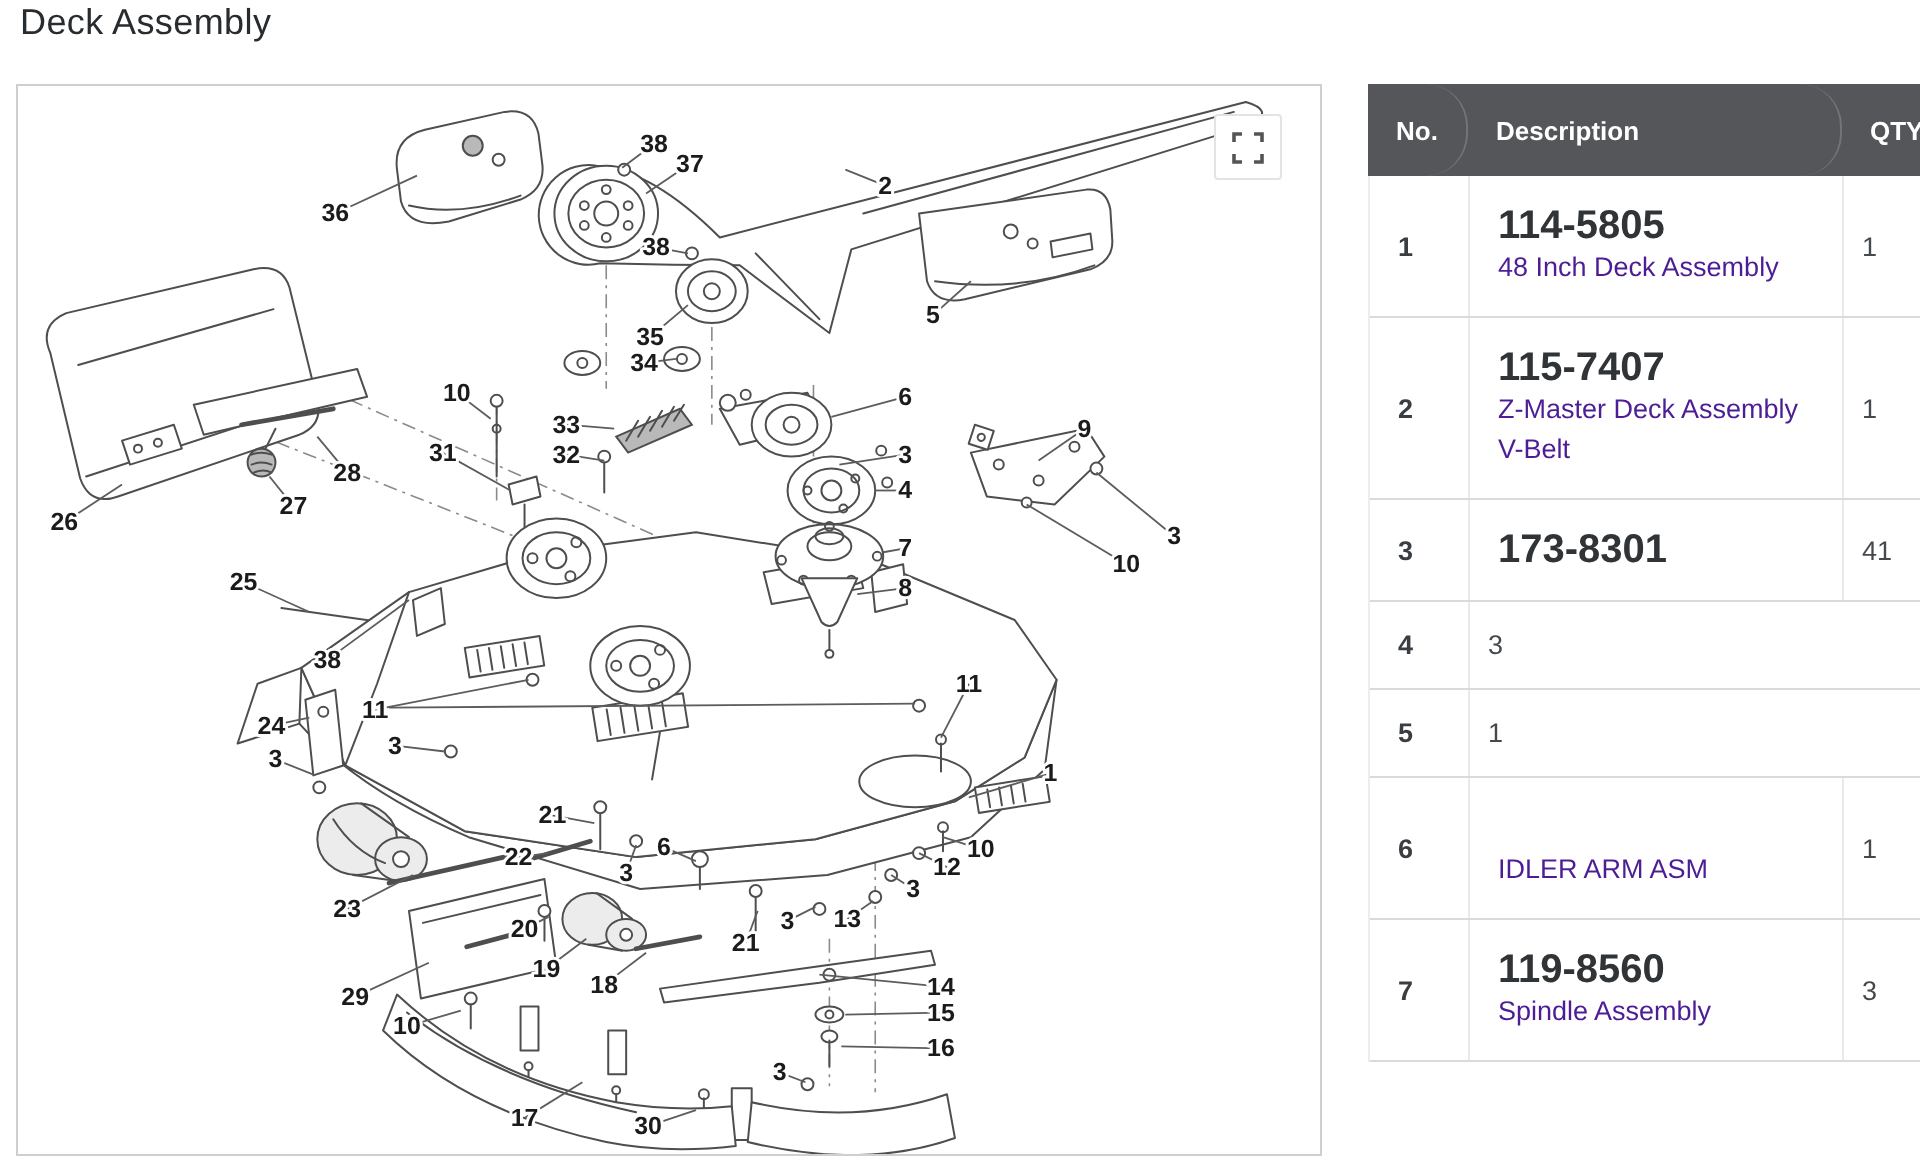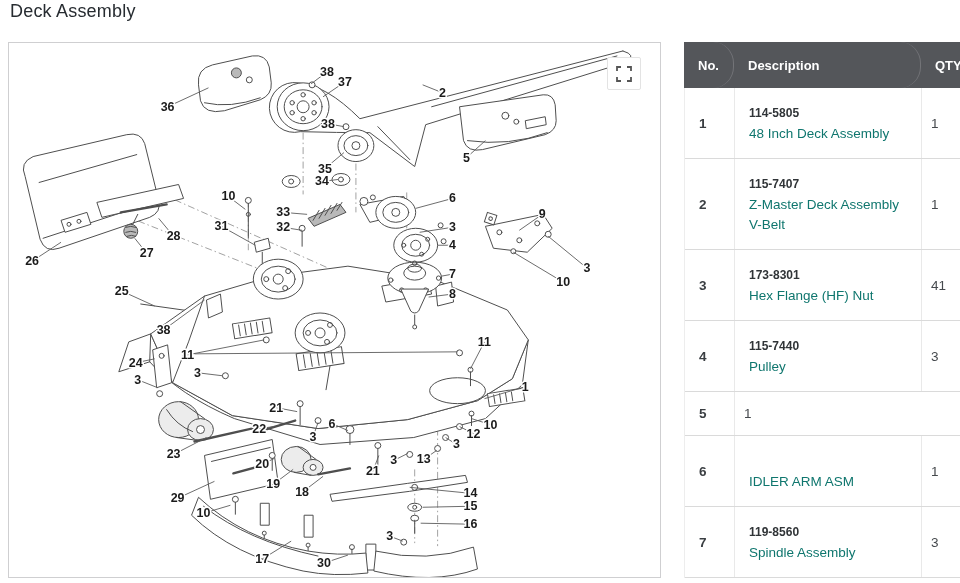--- a/index.html
+++ b/index.html
@@ -24,22 +24,22 @@
   .parts-table{position:absolute;left:684px;top:42px;width:292px;}
   .thead{display:grid;grid-template-columns:50px 187px 1fr;background:#54565a;color:#fff;height:46px;}
   .thead .hcell{display:flex;align-items:center;font-size:13px;font-weight:bold;padding-left:14px;border-right:1px solid #737478;box-sizing:border-box;border-radius:21px;}
   .thead .hcell:last-child{border-right:none;}
   .tbody{border-left:1px solid #ededed;}
   .prow{display:grid;grid-template-columns:50px 187px 1fr;border-bottom:1px solid #dadada;background:#fff;}
   .cell{display:flex;flex-direction:column;justify-content:center;padding:14px 6px 14px 14px;border-right:1px solid #e9e9e9;box-sizing:border-box;}
   .cell.qty{border-right:none;padding-left:9px;}
   .no-val,.qty-val{font-size:13.5px;color:#45494d;}
   .no-val{font-weight:bold;color:#3a3e42;}
-  .part-no{font-size:12px;font-weight:bold;color:#303437;line-height:22px;min-height:22px;}
-  .part-desc{font-size:13.5px;color:#0f766e;line-height:20px;}
+  .part-no{font-size:20px;font-weight:bold;color:#303437;line-height:22px;min-height:22px;}
+  .part-desc{font-size:13.5px;color:#4c1d95;line-height:20px;}
 </style>
 </head>
 <body>
 
 <div class="page-title">Deck Assembly</div>
 
 <div class="diagram-panel">
   <svg class="diagram-svg" viewBox="0 0 653 536">
 
     <g>
@@ -459,33 +459,28 @@
         <div class="cell qty">
           <span class="qty-val">1</span>
         </div>
       </div>
       <div class="prow">
         <div class="cell">
           <span class="no-val">3</span>
         </div>
         <div class="cell">
           <div class="part-no">173-8301</div>
-          <div class="part-desc">Hex Flange (HF) Nut</div>
         </div>
         <div class="cell qty">
           <span class="qty-val">41</span>
         </div>
       </div>
       <div class="prow">
         <div class="cell">
           <span class="no-val">4</span>
-        </div>
-        <div class="cell">
-          <div class="part-no">115-7440</div>
-          <div class="part-desc">Pulley</div>
         </div>
         <div class="cell qty">
           <span class="qty-val">3</span>
         </div>
       </div>
       <div class="prow">
         <div class="cell">
           <span class="no-val">5</span>
         </div>
         <div class="cell qty">

